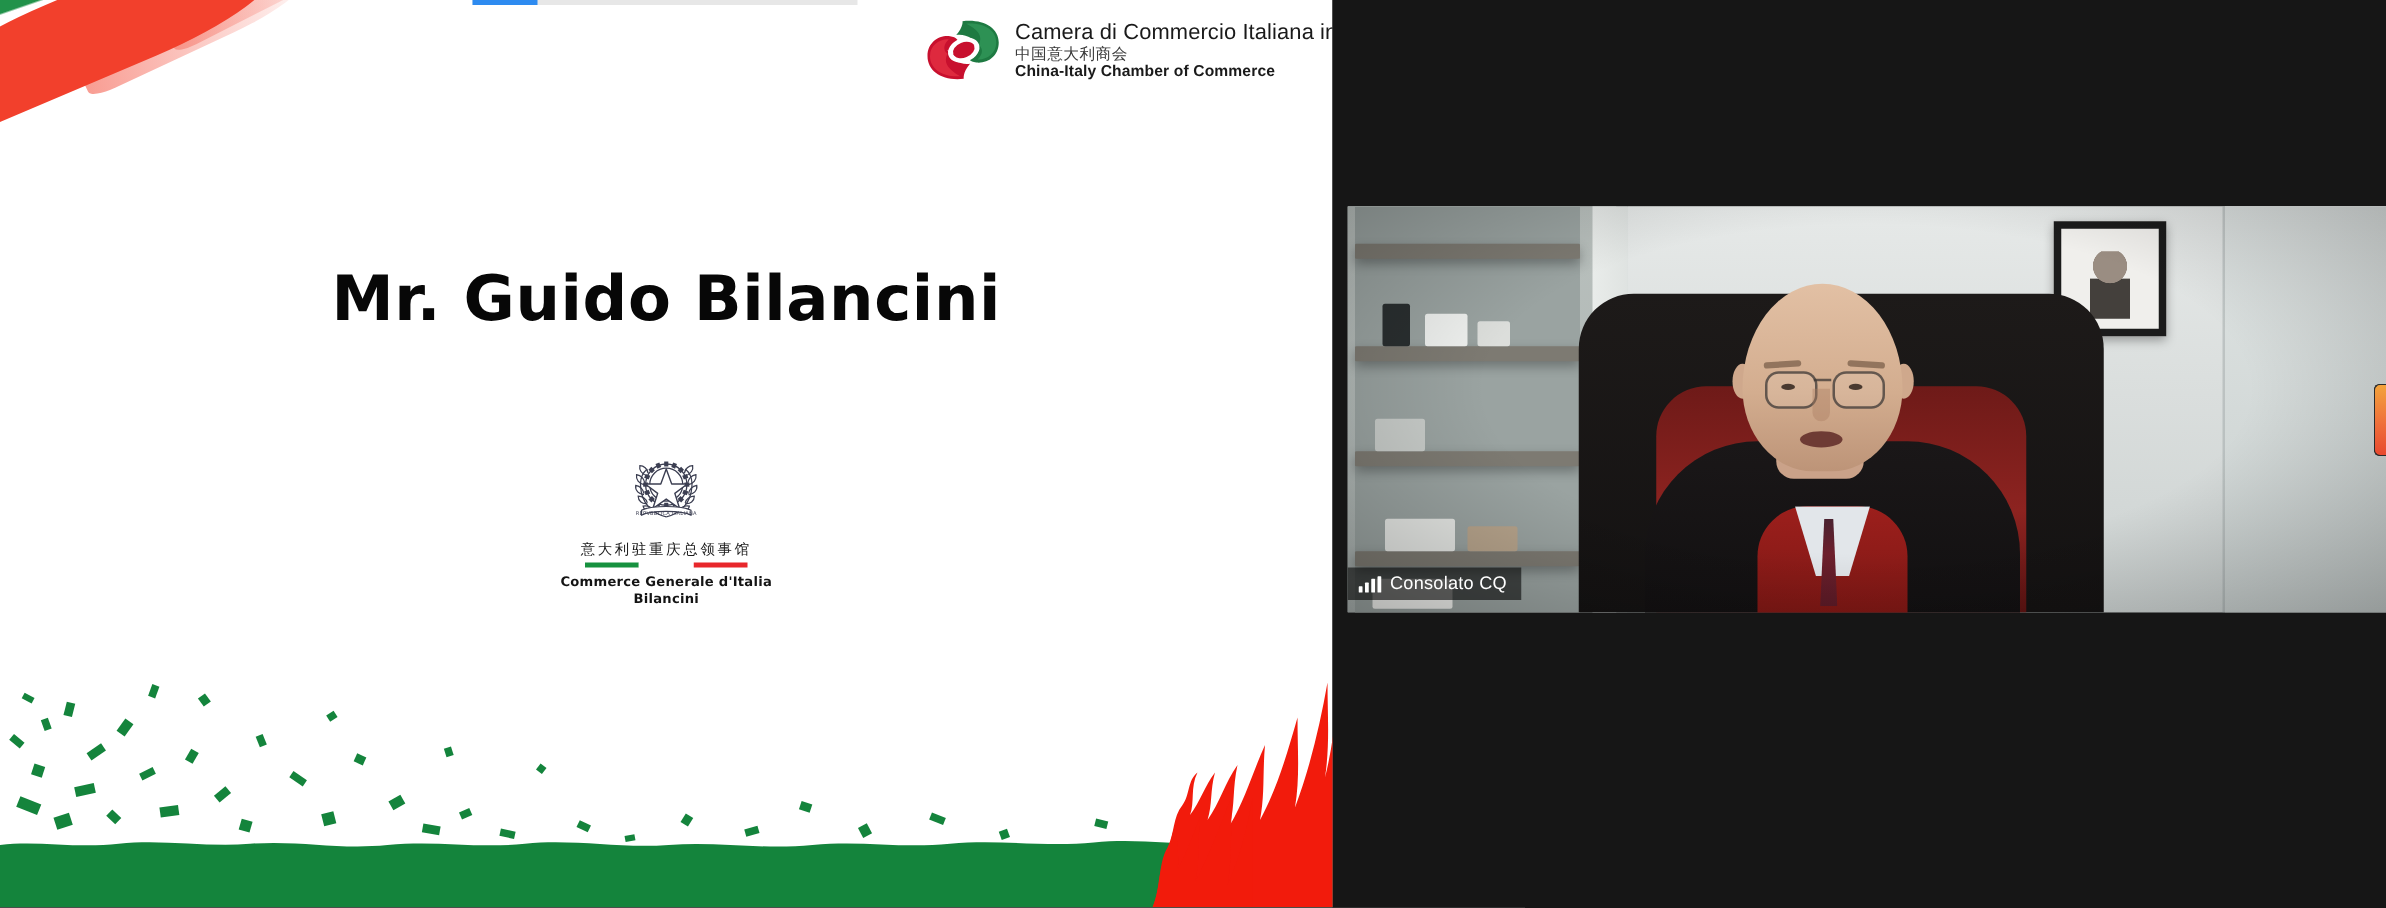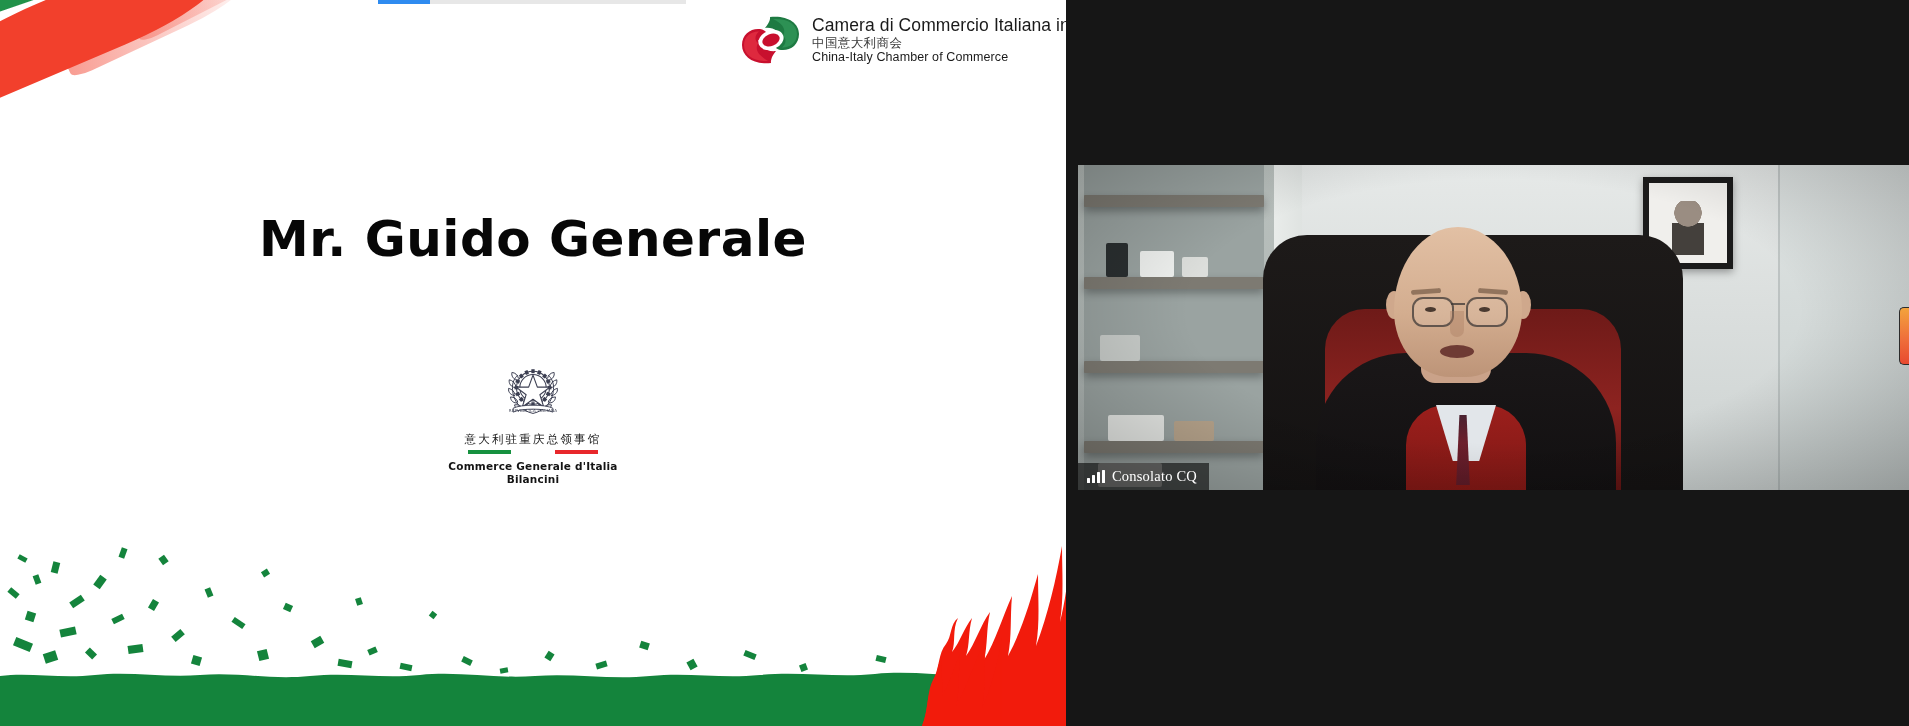--- a/index.html
+++ b/index.html
@@ -131,21 +131,21 @@
   }
   #cicc-line2 {
     font-size: 12.5px;
     color: #3a3a3a;
     letter-spacing: .4px;
     white-space: nowrap;
   }
   #cicc-line3 {
     font-size: 12.5px;
     color: #1a1a1a;
-    font-weight: 400;
+    font-weight: 700;
     letter-spacing: .1px;
     white-space: nowrap;
   }
 
   
   #headline-block {
     position: absolute;
     left: 0;
     top: 214px;
     width: 1066px;
@@ -490,28 +490,27 @@
     position: absolute;
     inset: 0;
     background: radial-gradient(ellipse at 50% 45%, rgba(0,0,0,0) 52%, rgba(0,0,0,.26) 100%);
     pointer-events: none;
   }
 
   
   #name-badge {
     position: absolute;
     left: 0px;
-    bottom: 0px;
+    bottom: 10px;
     display: flex;
     align-items: center;
     gap: 7px;
     padding: 5px 12px 5px 9px;
     background: rgba(0,0,0,.58);
     z-index: 10;
-    font-family: Liberation Serif, serif;
   }
   #signal-icon { display: flex; align-items: flex-end; gap: 2px; height: 13px; }
   #signal-icon i {
     display: block;
     width: 3px;
     background: #ffffff;
     border-radius: .5px;
   }
   #name-badge-label {
     color: #ffffff;
@@ -560,21 +559,21 @@
         <ellipse cx="31" cy="26" rx="9" ry="6" transform="rotate(-22 31 26)" fill="#c8102e"></ellipse>
       </svg>
       <div id="cicc-text">
         <div id="cicc-line1">Camera di Commercio Italiana in Cina</div>
         <div id="cicc-line2">中国意大利商会</div>
         <div id="cicc-line3">China-Italy Chamber of Commerce</div>
       </div>
     </div>
 
     <div id="headline-block">
-      <div id="speaker-name">Mr. Guido Generale</div>
+      <div id="speaker-name">Mr. Guido Bilancini</div>
     </div>
 
     <div id="consulate-lockup">
       <svg id="consulate-emblem" viewBox="0 0 100 100">
         <g fill="none" stroke="#3c3f52" stroke-width="1.5">
 
           <path d="M50 84 C32 80 20 66 19 48 C18 38 22 30 27 26"></path>
           <path d="M26 34 C20 32 17 27 18 22 C23 22 27 26 28 31"></path>
           <path d="M23 45 C17 44 13 39 14 33 C19 34 23 38 24 43"></path>
           <path d="M23 57 C17 57 12 52 13 46 C18 47 22 51 23 56"></path>

